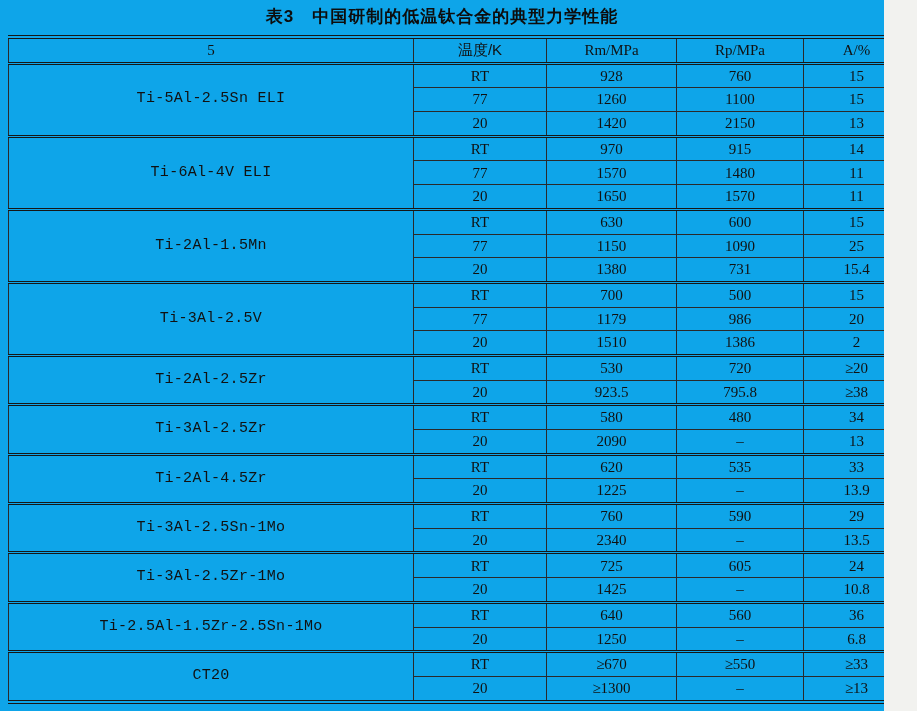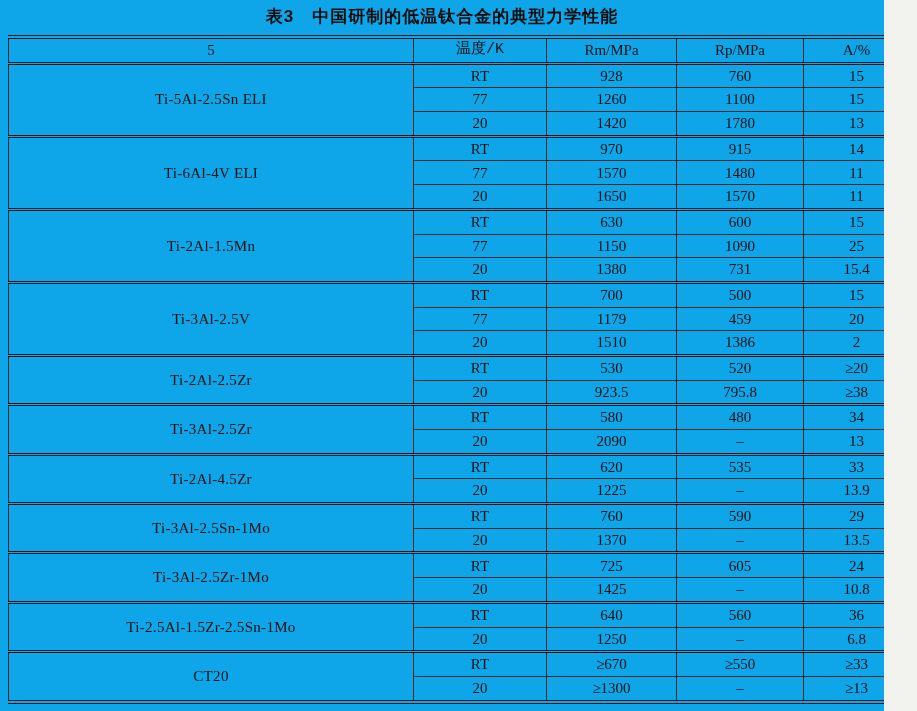--- a/index.html
+++ b/index.html
@@ -50,27 +50,28 @@
     font-weight: normal;
     line-height: 1.1;
     white-space: nowrap;
     overflow: hidden;
   }
   thead th {
     border-bottom: 3px double #161616;
     font-size: 15px;
   }
   thead th.cjk {
-    font-family: Liberation Mono, monospace;
+    font-family: Liberation Sans, sans-serif;
   }
   tr.group-start td {
     border-top: 3px double #161616;
   }
   td.alloy {
     letter-spacing: 0.3px;
+    font-family: Liberation Mono, monospace;
   }
 </style>
 </head>
 <body>
 
 <div class="page">
   <div class="caption">表3　中国研制的低温钛合金的典型力学性能</div>
 
   <table class="props">
     <colgroup>
@@ -99,21 +100,21 @@
         </tr>
         <tr>
           <td>77</td>
           <td>1260</td>
           <td>1100</td>
           <td>15</td>
         </tr>
         <tr>
           <td>20</td>
           <td>1420</td>
-          <td>1780</td>
+          <td>2150</td>
           <td>13</td>
         </tr>
         <tr class="group-start">
           <td class="alloy" rowspan="3">Ti-6Al-4V ELI</td>
           <td>RT</td>
           <td>970</td>
           <td>915</td>
           <td>14</td>
         </tr>
         <tr>
@@ -150,34 +151,34 @@
         <tr class="group-start">
           <td class="alloy" rowspan="3">Ti-3Al-2.5V</td>
           <td>RT</td>
           <td>700</td>
           <td>500</td>
           <td>15</td>
         </tr>
         <tr>
           <td>77</td>
           <td>1179</td>
-          <td>459</td>
+          <td>986</td>
           <td>20</td>
         </tr>
         <tr>
           <td>20</td>
           <td>1510</td>
           <td>1386</td>
           <td>2</td>
         </tr>
         <tr class="group-start">
           <td class="alloy" rowspan="2">Ti-2Al-2.5Zr</td>
           <td>RT</td>
           <td>530</td>
-          <td>520</td>
+          <td>720</td>
           <td>≥20</td>
         </tr>
         <tr>
           <td>20</td>
           <td>923.5</td>
           <td>795.8</td>
           <td>≥38</td>
         </tr>
         <tr class="group-start">
           <td class="alloy" rowspan="2">Ti-3Al-2.5Zr</td>
@@ -207,21 +208,21 @@
         </tr>
         <tr class="group-start">
           <td class="alloy" rowspan="2">Ti-3Al-2.5Sn-1Mo</td>
           <td>RT</td>
           <td>760</td>
           <td>590</td>
           <td>29</td>
         </tr>
         <tr>
           <td>20</td>
-          <td>1370</td>
+          <td>2340</td>
           <td>–</td>
           <td>13.5</td>
         </tr>
         <tr class="group-start">
           <td class="alloy" rowspan="2">Ti-3Al-2.5Zr-1Mo</td>
           <td>RT</td>
           <td>725</td>
           <td>605</td>
           <td>24</td>
         </tr>

